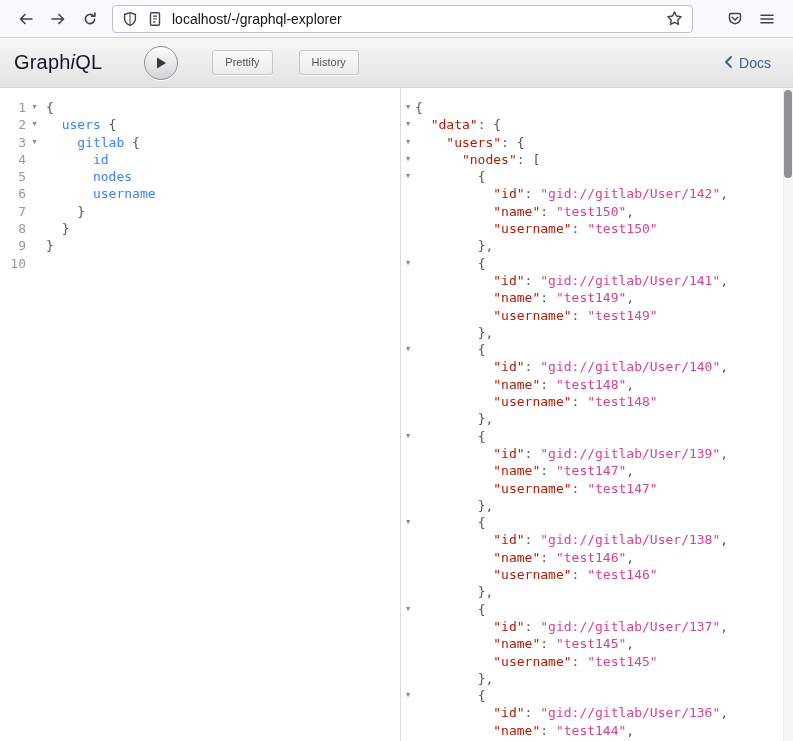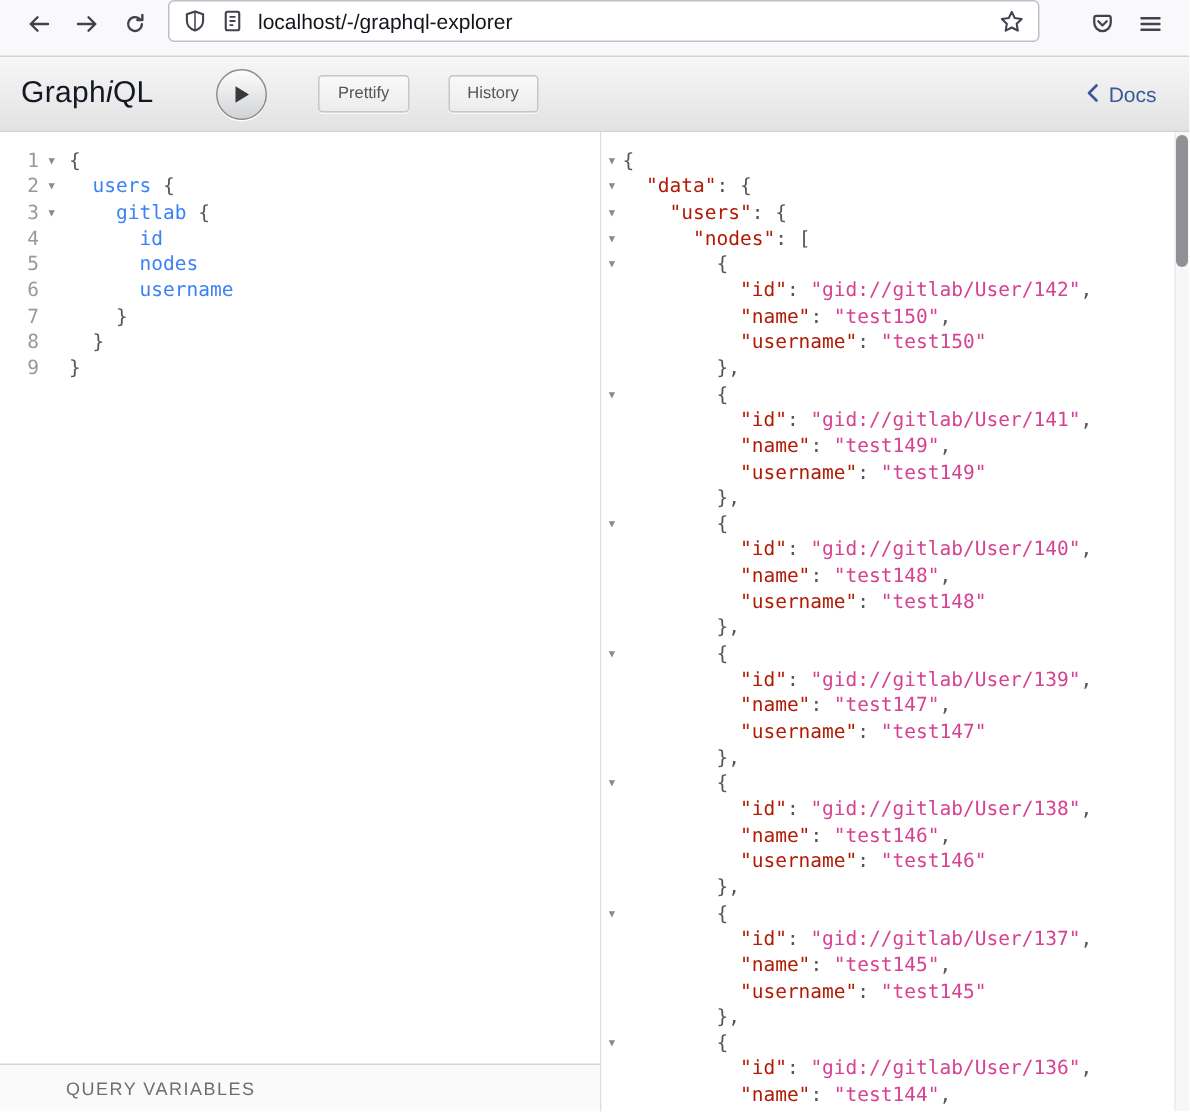--- a/index.html
+++ b/index.html
@@ -1,21 +1,21 @@
 <!DOCTYPE html>
 <html><head>
 <meta charset="utf-8">
 <style>
   * { margin:0; padding:0; box-sizing:border-box; }
   html,body { width:793px; height:741px; overflow:hidden; background:#fff;
               font-family:"Liberation Sans", sans-serif; }
 
   
   .browser-bar { height:38px; background:#f9f9fb; border-bottom:1px solid #d4d4d8;
-                 display:flex; align-items:flex-start; padding:0 10px; }
+                 display:flex; align-items:center; padding:0 10px; }
   .nav-btn { width:32px; height:32px; border:none; background:transparent; border-radius:4px;
              display:flex; align-items:center; justify-content:center; cursor:pointer; flex:none; }
   .url-bar { flex:1; height:28px; margin:0 26px 0 6px; background:#fff;
              border:1px solid #bfbfc9; border-radius:4px;
              display:flex; align-items:center; padding:0 9px; min-width:0; }
   .url-icon { display:flex; align-items:center; margin-right:9px; flex:none; }
   .url-text { font-size:14px; color:#15141a; flex:1; white-space:nowrap; overflow:hidden; }
   .star-btn { display:flex; align-items:center; margin-left:8px; flex:none; cursor:pointer; }
   svg.ico { display:block; }
 
@@ -177,24 +177,26 @@
         <div class="cm-row">
           <span class="ln">8</span>
           <span class="fold-col"></span>
           <span class="code"><span class="tok-w">  </span><span class="tok-p">}</span></span>
         </div>
         <div class="cm-row">
           <span class="ln">9</span>
           <span class="fold-col"></span>
           <span class="code"><span class="tok-p">}</span></span>
         </div>
+        <div class="cm-row">
+          <span class="ln">10</span>
+          <span class="fold-col"></span>
+          <span class="code"></span>
+        </div>
       </div>
-    <div class="qv-bar">
-      <span>QUERY VARIABLES</span>
-    </div>
   </div>
 
   <div class="result-pane">
     <div id="result-lines">
         <div class="cm-row">
           <span class="fold-col">▼</span>
           <span class="code"><span class="tok-p">{</span></span>
         </div>
         <div class="cm-row">
           <span class="fold-col">▼</span>

